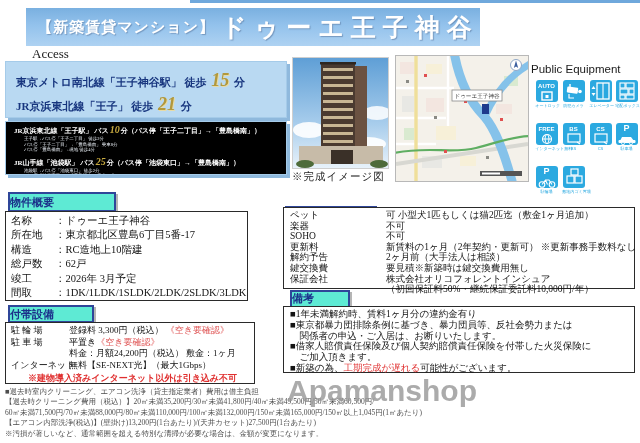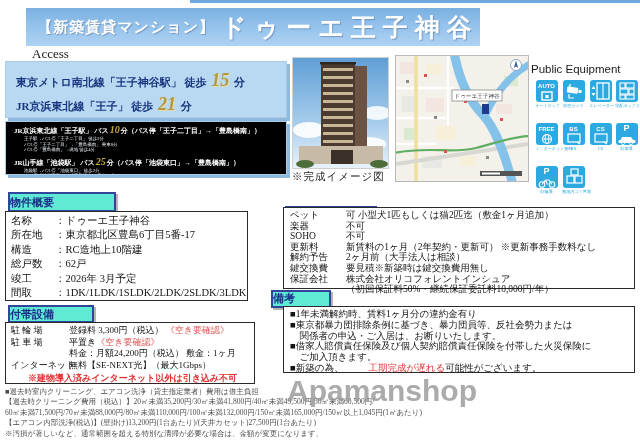--- a/index.html
+++ b/index.html
@@ -51,24 +51,24 @@
   
   .sec-head { position:absolute; background:#5eead4; border:2px solid #2f4699; color:#1b2f8a;
               font-weight:bold; font-size:11px; text-align:left; line-height:16px;
               box-shadow:2px 2px 0 rgba(70,70,70,.4); }
 
   
   .data-box { position:absolute; background:#fff; border:1px solid #2a2a2a; }
 
   .ov-row { display:flex; font-size:10.5px; color:#141414; line-height:14.4px; white-space:nowrap; }
   .ov-label { width:44px; flex:none; }
-  .cond-row { display:flex; font-size:9.5px; color:#141414; line-height:10.6px; white-space:nowrap; }
+  .cond-row { display:flex; font-size:9.5px; color:#141414; line-height:10.6px; white-space:nowrap;gap:40px; }
   .cond-label { width:56px; flex:none; }
   .rem-line { font-size:9.5px; color:#141414; line-height:10.8px; white-space:nowrap; }
-  .red { color:#e03030;margin-left:25px; }
+  .red { color:#e03030; }
   .salmon { color:#e05858; }
 
   .fac-row { display:flex; font-size:9px; color:#141414; line-height:11.5px; white-space:nowrap; }
   .fac-label { width:58px; flex:none; letter-spacing:0; }
   .fac-note { font-size:9px; font-weight:bold; color:#e03030; text-align:center; margin-top:1px; white-space:nowrap; }
 
   
   .fineprint { position:absolute; left:5px; top:387px; width:632px; font-size:7.5px; color:#4d4d4d; line-height:10.4px; white-space:nowrap; }
 
   .apaman-logo { position:absolute; left:287px; top:374px; font-size:30px; font-weight:bold; color:#979797; opacity:.8;
@@ -385,21 +385,21 @@
     <div class="cond-row">
         <span class="cond-label">保証会社</span>
         <span>株式会社オリコフォレントインシュア</span>
       </div>
     <div class="cond-row">
         <span class="cond-label"></span>
         <span>（初回保証料50%・継続保証委託料10,000円/年）</span>
       </div>
   </div>
 
-  <div class="sec-head" style="left:271px;top:290px;width:60px;height:18px;line-height:13px;">備考</div>
+  <div class="sec-head" style="left:290px;top:290px;width:60px;height:18px;line-height:13px;">備考</div>
   <div class="data-box" style="left:283px;top:306px;width:352px;height:67px;padding:2px 0 0 6px;">
     <div class="rem-line"><span>■1年未満解約時、賃料1ヶ月分の違約金有り</span><span class="red"></span><span></span></div>
     <div class="rem-line"><span>■東京都暴力団排除条例に基づき、暴力団員等、反社会勢力または</span><span class="red"></span><span></span></div>
     <div class="rem-line"><span>　関係者の申込・ご入居は、お断りいたします。</span><span class="red"></span><span></span></div>
     <div class="rem-line"><span>■借家人賠償責任保険及び個人契約賠償責任保険を付帯した火災保険に</span><span class="red"></span><span></span></div>
     <div class="rem-line"><span>　ご加入頂きます。</span><span class="red"></span><span></span></div>
     <div class="rem-line"><span>■新築の為、</span><span class="red">工期完成が遅れる</span><span>可能性がございます。</span></div>
   </div>
 
   <div class="sec-head" style="left:8px;top:305px;width:86px;height:18px;line-height:14px;">付帯設備</div>

